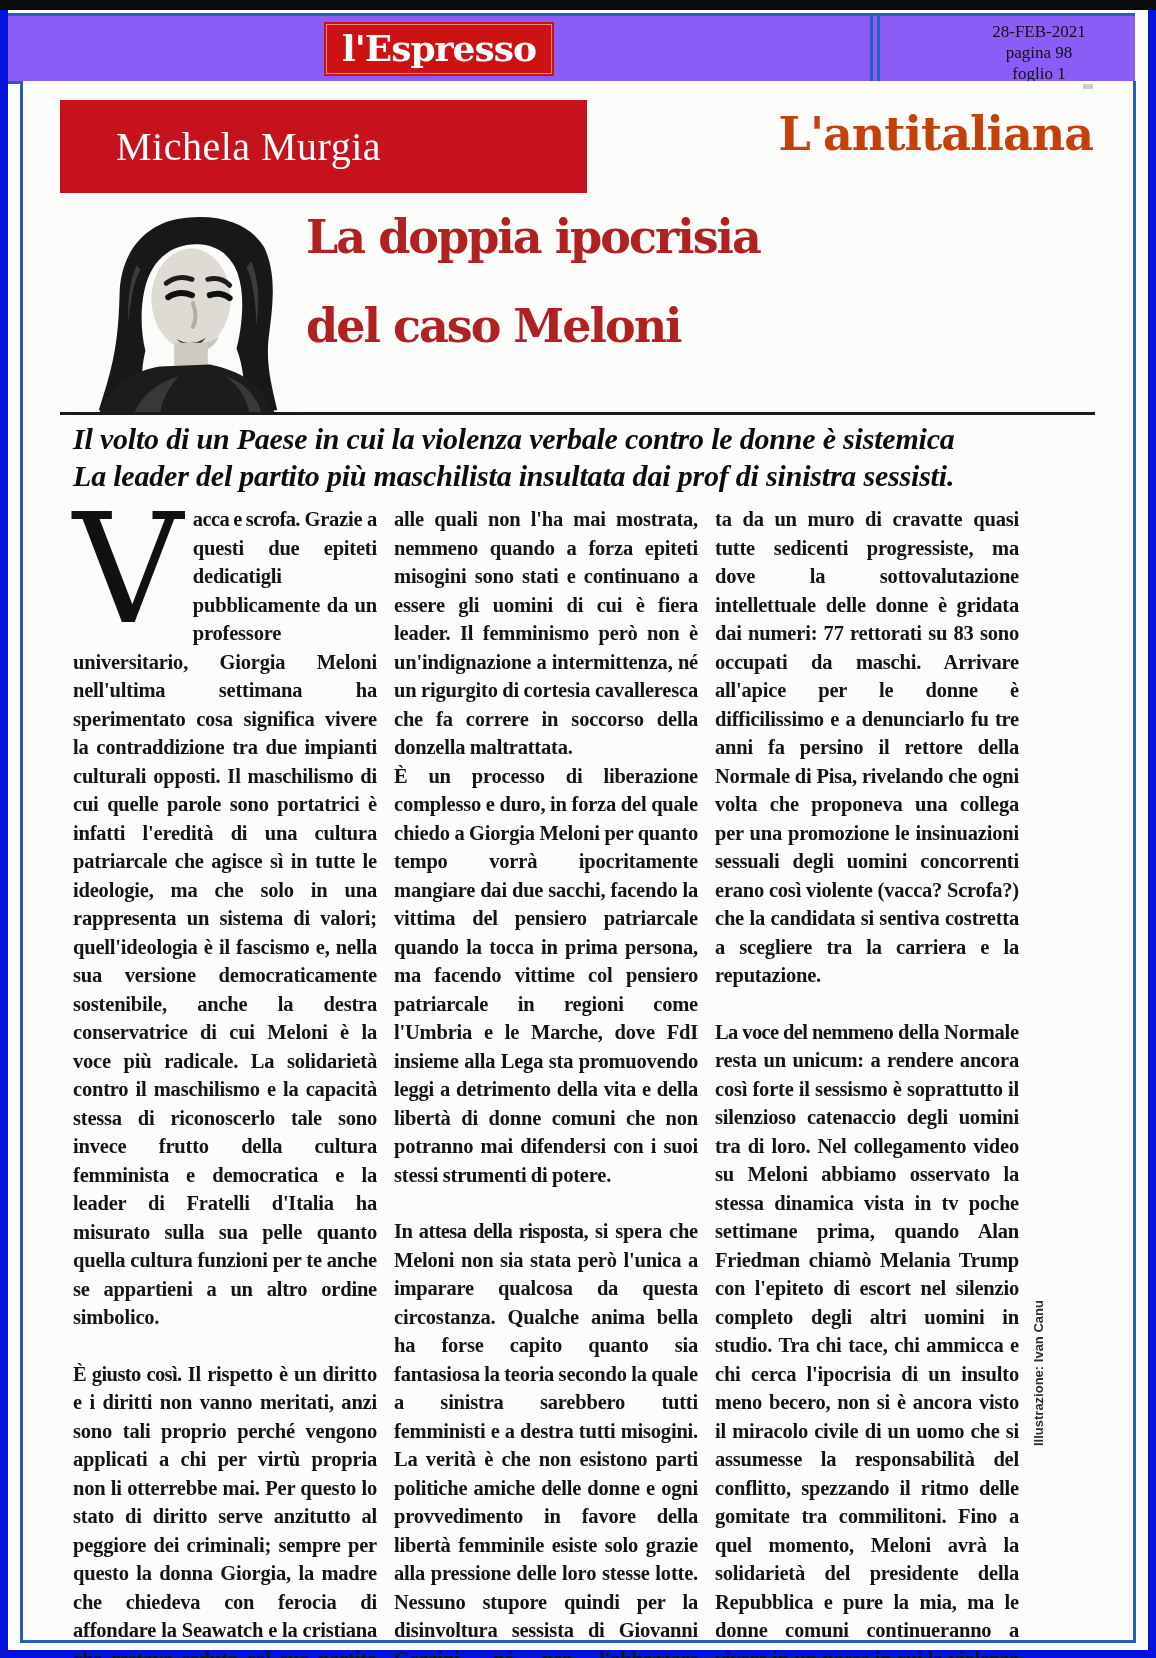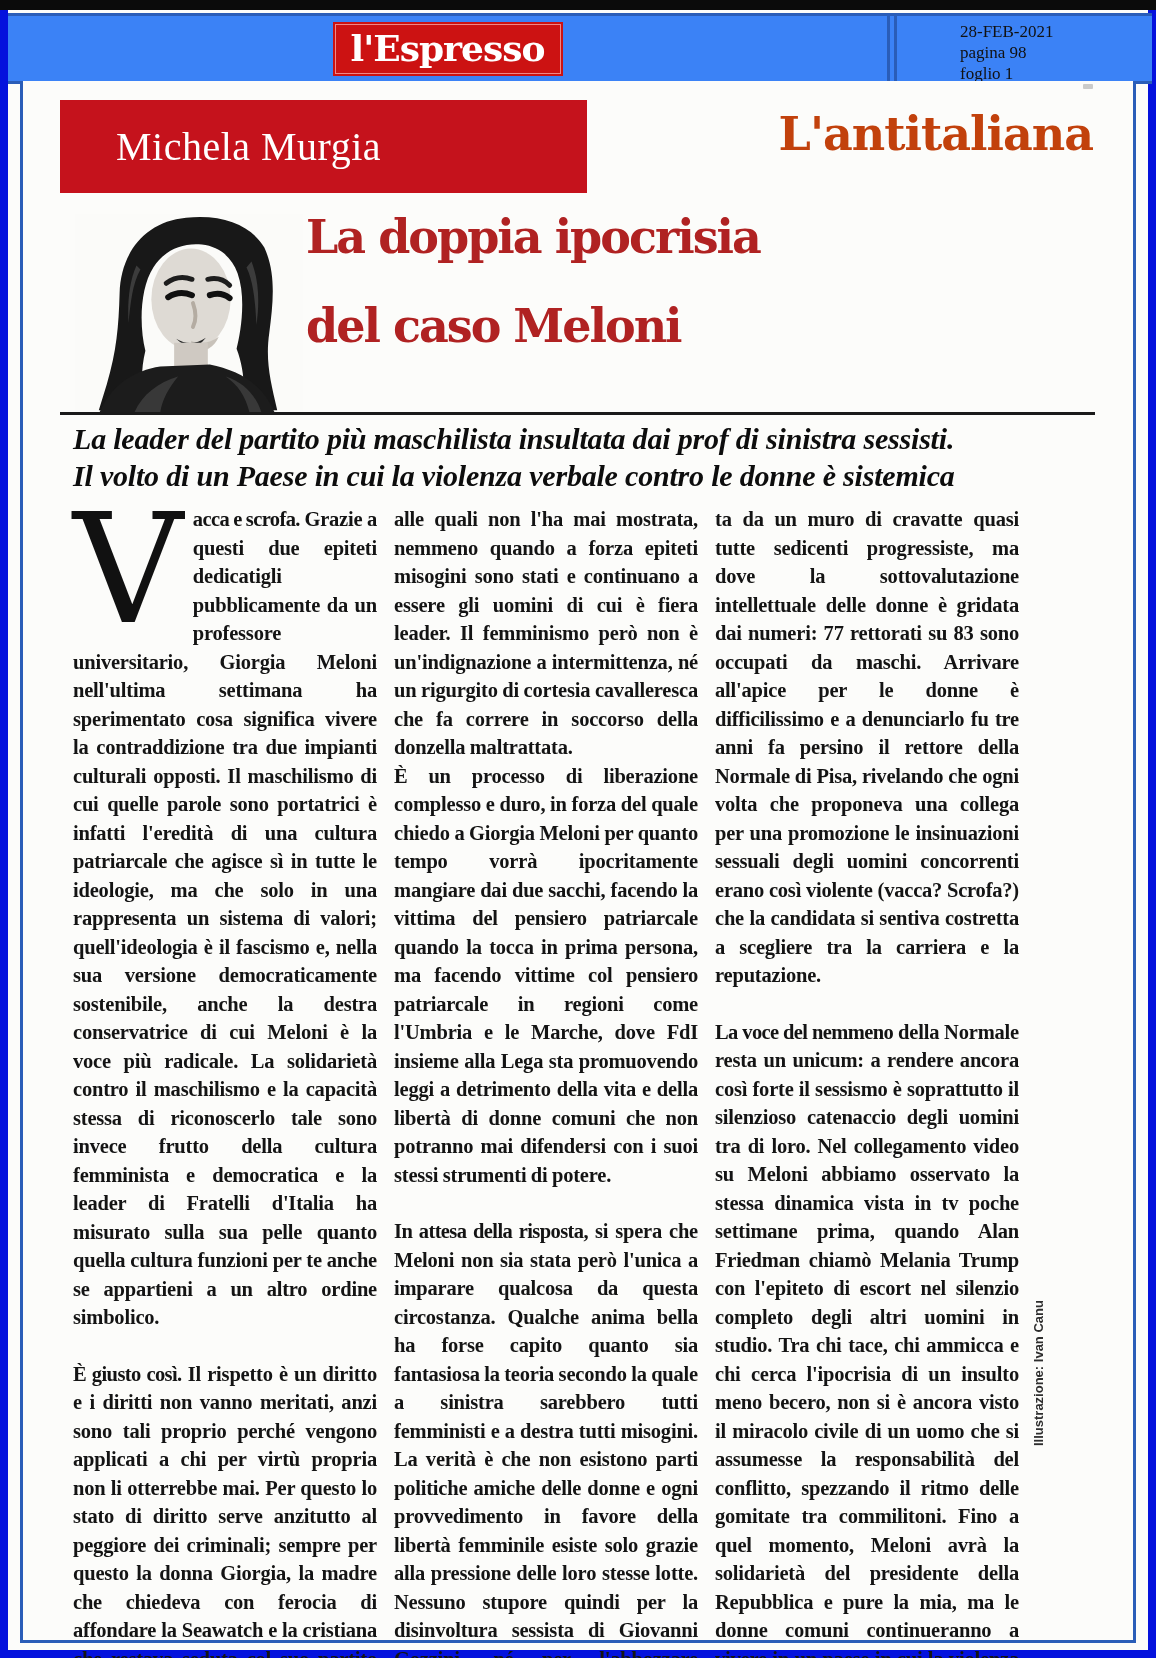--- a/index.html
+++ b/index.html
@@ -8,23 +8,23 @@
     font-family:"Liberation Serif",serif;overflow:hidden;
   }
   
   .top-black-bar{position:absolute;top:0;left:0;right:0;height:10px;background:#0b0b0b;}
   .frame-left{position:absolute;top:10px;left:0;bottom:0;width:8px;background:#0512dd;}
   .frame-right{position:absolute;top:10px;right:0;bottom:0;width:8px;background:#0512dd;}
   .frame-bottom{position:absolute;bottom:0;left:0;right:0;height:8px;background:#0512dd;}
 
   
   .header-band{
-    position:absolute;top:13px;left:8px;right:4px;height:65px;
+    position:absolute;top:13px;left:8px;right:21px;height:65px;
     border-top:3px solid #2a5db8;border-bottom:3px solid #2a5db8;
-    display:flex;background:#3b82f6;
+    display:flex;background:#8b5cf6;text-align:center;
   }
   .header-left{flex:1;display:flex;align-items:center;justify-content:center;}
   .logo-box{
     background:#cc1212;color:#ffffff;padding:6px 18px 8px 18px;
     font-family:"DejaVu Serif",serif;font-weight:bold;font-size:36px;line-height:40px;
     letter-spacing:-1px;box-shadow:inset 0 0 0 2px #cc1212, inset 0 0 0 3px #e88;
   }
   .header-sep{width:4px;border-left:3px solid #2a5db8;border-right:3px solid #2a5db8;}
   .header-right{width:192px;padding:5px 0 0 26px;font-size:17px;line-height:21px;color:#111;margin-left:37px;}
 
@@ -134,22 +134,22 @@
     </svg>
 
     <div class="headline">
       <div>La doppia ipocrisia</div>
       <div>del caso Meloni</div>
     </div>
 
     <div class="black-rule"></div>
 
     <div class="standfirst">
+      <div>Il volto di un Paese in cui la violenza verbale contro le donne è sistemica</div>
       <div>La leader del partito più maschilista insultata dai prof di sinistra sessisti.</div>
-      <div>Il volto di un Paese in cui la violenza verbale contro le donne è sistemica</div>
     </div>
 
     <div class="body-cols">
 
       <div class="col">
         <p class="para"><span class="dropcap">V</span><span class="lead">acca e scrofa.</span>
           <span>Grazie a questi due epiteti dedicatigli pubblicamente da un professore universitario, Giorgia Meloni nell'ultima settimana ha sperimentato cosa significa vivere la contraddizione tra due impianti culturali opposti. Il maschilismo di cui quelle parole sono portatrici è infatti l'eredità di una cultura patriarcale che agisce sì in tutte le ideologie, ma che solo in una rappresenta un sistema di valori; quell'ideologia è il fascismo e, nella sua versione democraticamente sostenibile, anche la destra conservatrice di cui Meloni è la voce più radicale. La solidarietà contro il maschilismo e la capacità stessa di riconoscerlo tale sono invece frutto della cultura femminista e democratica e la leader di Fratelli d'Italia ha misurato sulla sua pelle quanto quella cultura funzioni per te anche se appartieni a un altro ordine simbolico.</span>
         </p>
         <p class="para gap"><span class="lead">È giusto così.</span>
           <span>Il rispetto è un diritto e i diritti non vanno meritati, anzi sono tali proprio perché vengono applicati a chi per virtù propria non li otterrebbe mai. Per questo lo stato di diritto serve anzitutto al peggiore dei criminali; sempre per questo la donna Giorgia, la madre che chiedeva con ferocia di affondare la Seawatch e la cristiana che restava seduta col suo partito mentre il parlamento approvava l'istituzione della commissione Segre contro l'odio, ha ottenuto solidarietà anche da donne</span>

